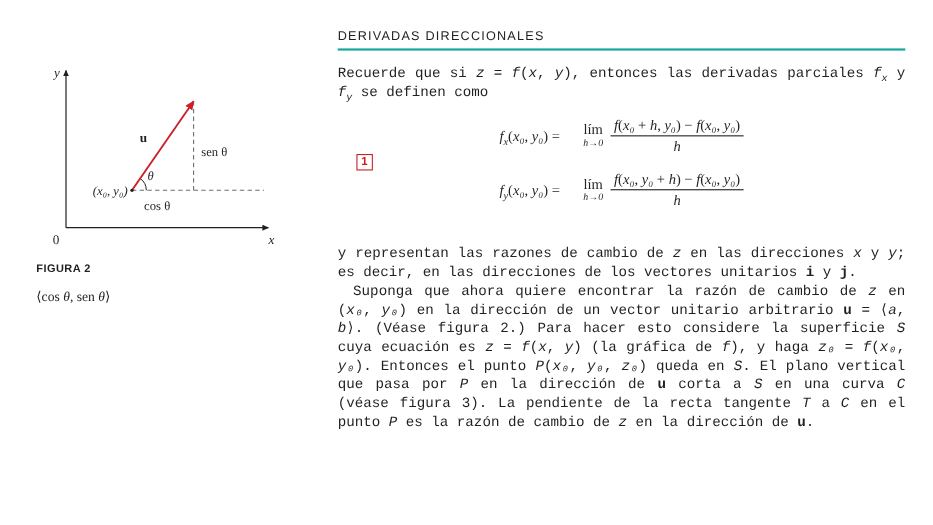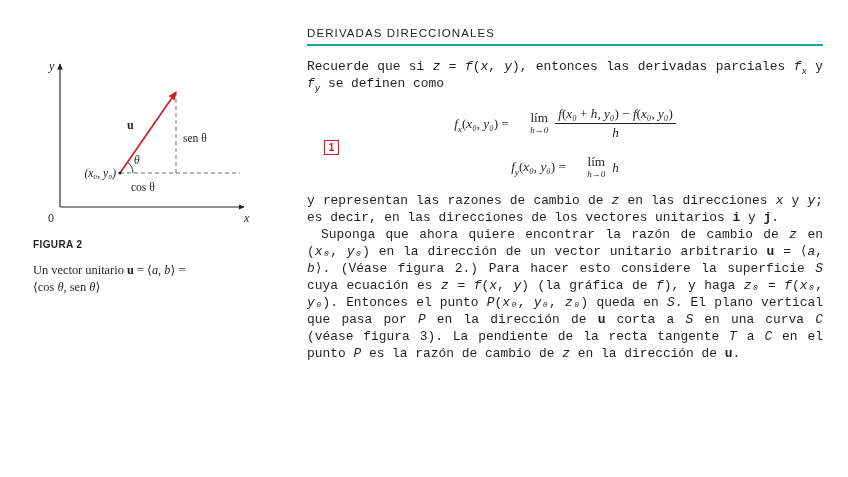--- a/index.html
+++ b/index.html
@@ -27,21 +27,21 @@
 
   
   .content { position:absolute; left:307px; top:27px; width:516px; }
   .heading {
     font-family:"Liberation Sans","DejaVu Sans",sans-serif;
     font-size:11.5px; font-weight:500; letter-spacing:1.1px; color:#231f20;
   }
   .rule { border-top:2px solid #19a79d; margin-top:5px; }
   p.body { font-size:12.9px; line-height:17px; text-align:justify;font-family:Liberation Mono, monospace; }
   .intro { margin-top:12px; }
-  .para-a { margin-top:8px; }
+  .para-a { margin-top:28px; }
   .para-b { text-indent:14px; }
 
   
   .equations {
     position:relative; margin-top:8px; padding:6px 0 4px;
     display:flex; flex-direction:column; align-items:center; gap:14px;
   }
   .equation { display:flex; align-items:center; font-size:13.2px; }
   .eq-lhs { margin-right:18px; white-space:pre; }
   .lim { display:flex; flex-direction:column; align-items:center; margin-right:7px; line-height:1.1; }
@@ -90,21 +90,20 @@
       <text class="svg-label bf" x="99" y="77">u</text>
       <text class="svg-label it small" x="106" y="112">θ</text>
       <text class="svg-label small" x="155" y="90">sen θ</text>
       <text class="svg-label small" x="103" y="139">cos θ</text>
       <text class="svg-label it small" x="88" y="125" text-anchor="end">(x₀, y₀)</text>
     </svg>
   </div>
 
   <div class="figure-caption">
     <div class="figura-label">FIGURA 2</div>
-    <div><span>Un vector unitario </span><span class="bf">u</span><span> = ⟨</span><span class="it">a</span><span>, </span><span class="it">b</span><span>⟩ =</span></div>
     <div><span>⟨cos </span><span class="it">θ</span><span>, sen </span><span class="it">θ</span><span>⟩</span></div>
   </div>
 
   <div class="content">
 
     <div class="heading">DERIVADAS DIRECCIONALES</div>
     <div class="rule"></div>
 
     <p class="body intro"><span>Recuerde que si </span><span class="it">z</span><span> = </span><span class="it">f</span><span>(</span><span class="it">x</span><span>, </span><span class="it">y</span><span>), entonces las derivadas parciales </span><span class="it">f</span><sub class="it">x</sub><span> y </span><span class="it">f</span><sub class="it">y</sub><span> se definen como</span></p>
 
@@ -123,20 +122,21 @@
         </span>
       </div>
 
       <div class="equation">
         <span class="eq-lhs"><span class="it">f</span><sub class="it">y</sub><span>(</span><span class="it">x₀</span><span>, </span><span class="it">y₀</span><span>) = </span></span>
         <span class="lim">
           <span class="lim-word">lím</span>
           <span class="lim-sub it">h→0</span>
         </span>
         <span class="frac">
+          <span class="num"><span class="it">f</span><span>(</span><span class="it">x₀</span><span>, </span><span class="it">y₀</span><span> + </span><span class="it">h</span><span>) − </span><span class="it">f</span><span>(</span><span class="it">x₀</span><span>, </span><span class="it">y₀</span><span>)</span></span>
           <span class="den"><span class="it">h</span></span>
         </span>
       </div>
     </div>
 
     <p class="body para-a"><span>y representan las razones de cambio de </span><span class="it">z</span><span> en las direcciones </span><span class="it">x</span><span> y </span><span class="it">y</span><span>; es decir, en las direcciones de los vectores unitarios </span><span class="bf">i</span><span> y </span><span class="bf">j</span><span>.</span></p>
     <p class="body para-b"><span>Suponga que ahora quiere encontrar la razón de cambio de </span><span class="it">z</span><span> en (</span><span class="it">x₀</span><span>, </span><span class="it">y₀</span><span>) en la dirección de un vector unitario arbitrario </span><span class="bf">u</span><span> = ⟨</span><span class="it">a</span><span>, </span><span class="it">b</span><span>⟩. (Véase figura 2.) Para hacer esto considere la superficie </span><span class="it">S</span><span> cuya ecuación es </span><span class="it">z</span><span> = </span><span class="it">f</span><span>(</span><span class="it">x</span><span>, </span><span class="it">y</span><span>) (la gráfica de </span><span class="it">f</span><span>), y haga </span><span class="it">z₀</span><span> = </span><span class="it">f</span><span>(</span><span class="it">x₀</span><span>, </span><span class="it">y₀</span><span>). Entonces el punto </span><span class="it">P</span><span>(</span><span class="it">x₀</span><span>, </span><span class="it">y₀</span><span>, </span><span class="it">z₀</span><span>) queda en </span><span class="it">S</span><span>. El plano vertical que pasa por </span><span class="it">P</span><span> en la dirección de </span><span class="bf">u</span><span> corta a </span><span class="it">S</span><span> en una curva </span><span class="it">C</span><span> (véase figura 3). La pendiente de la recta tangente </span><span class="it">T</span><span> a </span><span class="it">C</span><span> en el punto </span><span class="it">P</span><span> es la razón de cambio de </span><span class="it">z</span><span> en la dirección de </span><span class="bf">u</span><span>.</span></p>
 
   </div>
 </div>

